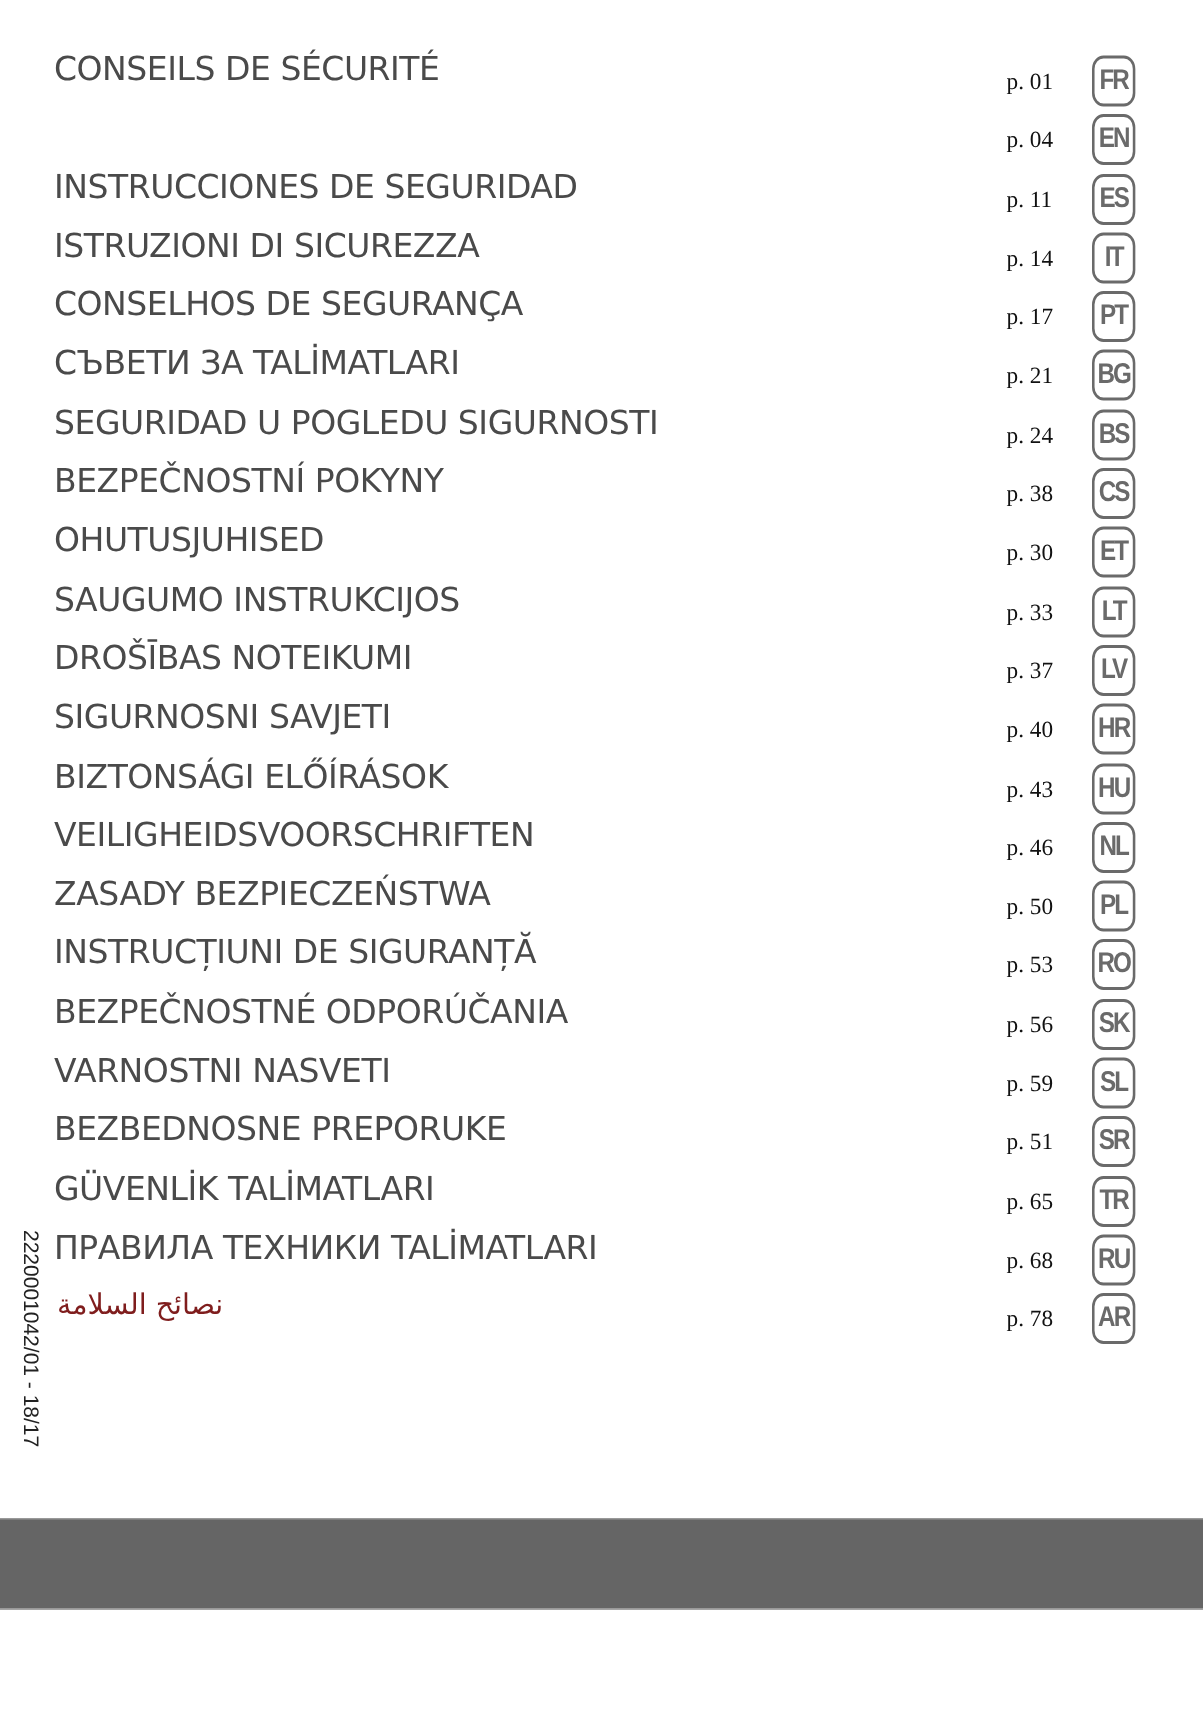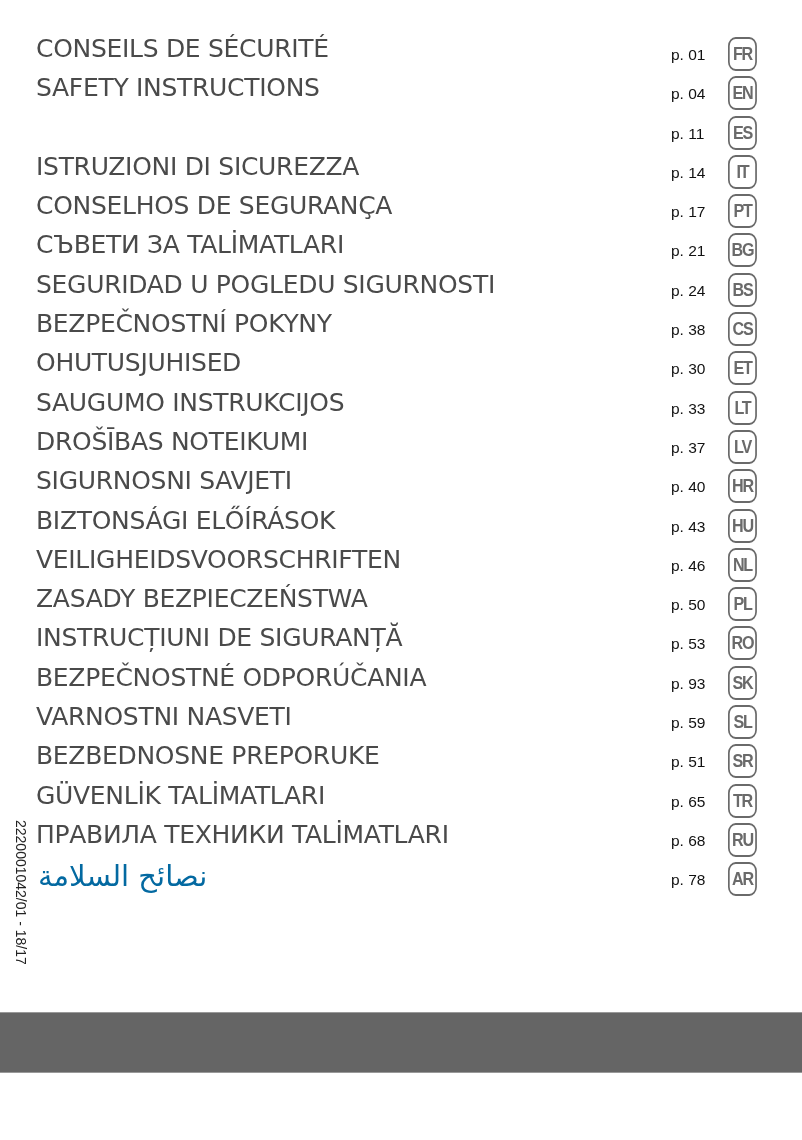--- a/index.html
+++ b/index.html
@@ -8,27 +8,27 @@
     position: relative; overflow: hidden;
     font-family: "Liberation Sans", sans-serif;
   }
   .toc { position: absolute; left: 0; top: 28px; width: 802px; }
   .row {
     position: relative; height: 39.3px;
   }
   .title {
     position: absolute; left: 36px; top: 6px;
     font-family: "DejaVu Sans", sans-serif;
-    font-size: 25px; color: #4a4a4a; letter-spacing: -0.3px;
+    font-size: 22px; color: #4a4a4a; letter-spacing: -0.3px;
     white-space: nowrap;
   }
-  .title.ar { font-size: 29px; color: #0369a1; left: 38px; top: 6px; }
+  .title.ar { font-size: 19px; color: #7f1d1d; left: 38px; top: 6px; }
   .page {
     position: absolute; left: 671px; top: 18px;
-    font-family: Liberation Sans, sans-serif;
+    font-family: Liberation Serif, serif;
     font-size: 15.5px; color: #111;
   }
   .badge {
     position: absolute; left: 728px; top: 9px;
     width: 30px; height: 30px;
     border: 2px solid #6a6a6a; border-radius: 9px;
     display: flex; align-items: center; justify-content: center;
     font-family: "Liberation Sans", sans-serif; font-weight: bold;
     font-size: 19px; color: #6a6a6a; letter-spacing: -1.5px;
     transform: scaleX(0.85); transform-origin: left center;
@@ -48,25 +48,25 @@
 </head>
 <body>
 
 <div class="toc">
   <div class="row">
       <span class="title">CONSEILS DE SÉCURITÉ</span>
       <span class="page">p. 01</span>
       <span class="badge">FR</span>
     </div>
   <div class="row">
-      <span class="title">SAFETY INSTRUCTIONS</span>
       <span class="page">p. 04</span>
       <span class="badge">EN</span>
     </div>
   <div class="row">
+      <span class="title">INSTRUCCIONES DE SEGURIDAD</span>
       <span class="page">p. 11</span>
       <span class="badge">ES</span>
     </div>
   <div class="row">
       <span class="title">ISTRUZIONI DI SICUREZZA</span>
       <span class="page">p. 14</span>
       <span class="badge">IT</span>
     </div>
   <div class="row">
       <span class="title">CONSELHOS DE SEGURANÇA</span>
@@ -123,21 +123,21 @@
       <span class="page">p. 50</span>
       <span class="badge">PL</span>
     </div>
   <div class="row">
       <span class="title">INSTRUCȚIUNI DE SIGURANȚĂ</span>
       <span class="page">p. 53</span>
       <span class="badge">RO</span>
     </div>
   <div class="row">
       <span class="title">BEZPEČNOSTNÉ ODPORÚČANIA</span>
-      <span class="page">p. 93</span>
+      <span class="page">p. 56</span>
       <span class="badge">SK</span>
     </div>
   <div class="row">
       <span class="title">VARNOSTNI NASVETI</span>
       <span class="page">p. 59</span>
       <span class="badge">SL</span>
     </div>
   <div class="row">
       <span class="title">BEZBEDNOSNE PREPORUKE</span>
       <span class="page">p. 51</span>

